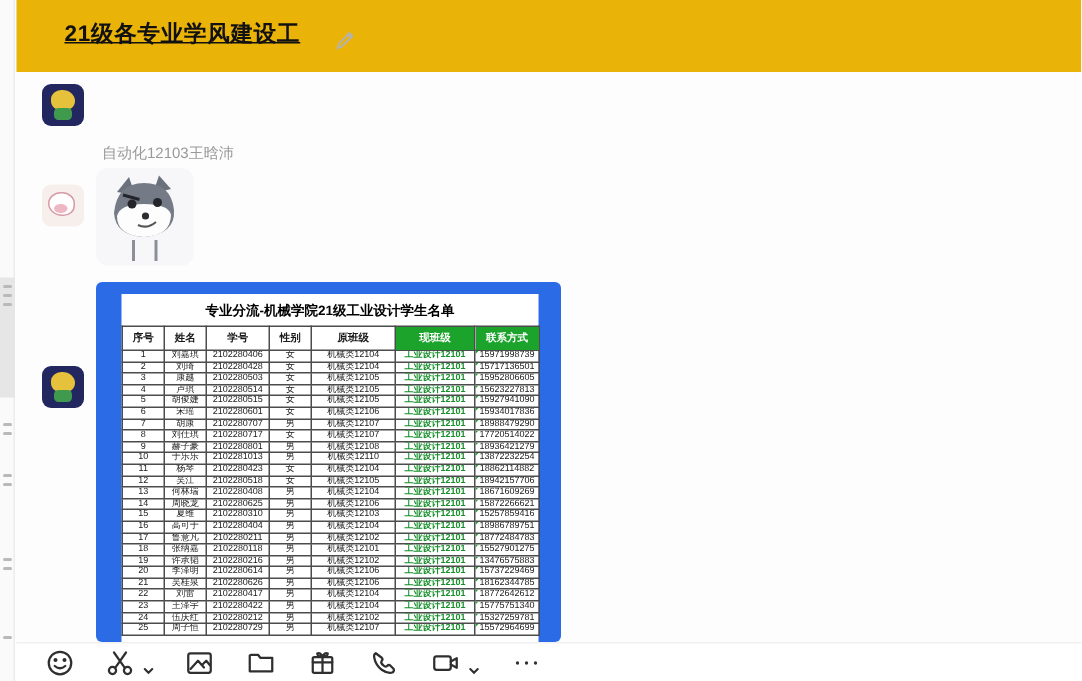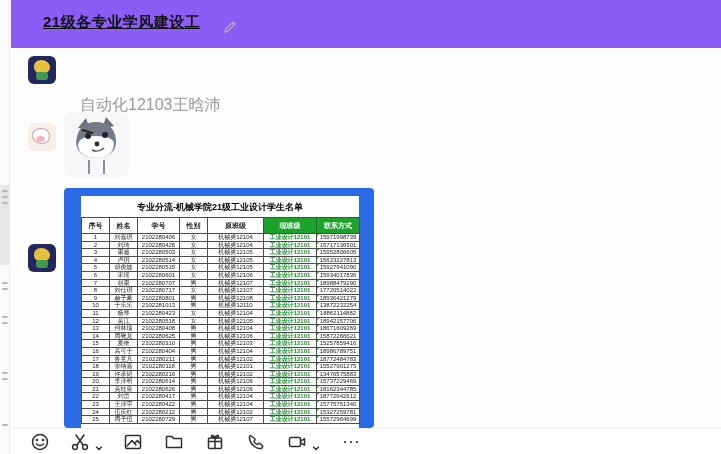--- a/index.html
+++ b/index.html
@@ -7,35 +7,35 @@
     font-family:"Liberation Sans","DejaVu Sans",sans-serif; }
   .app { position:relative; width:721px; height:454px; background:#fdfdfd; overflow:hidden; }
 
   
   .edge-strip { position:absolute; left:0; top:0; width:10px; height:454px;
     background:#fafafa; border-right:1px solid #ececec; z-index:5; }
   .edge-sel { position:absolute; left:0; top:185px; width:10px; height:80px; background:#e6e6e6; }
   .edge-dash { position:absolute; left:2px; width:6px; height:2px; background:#b9b9b9; border-radius:1px; }
 
   
-  .titlebar { position:absolute; left:11px; top:0; right:0; height:48px; background:#8b5cf6; }
+  .titlebar { position:absolute; left:11px; top:0; right:0; height:48px; background:#eab308; }
   .group-title { position:absolute; left:32px; top:13px; font-size:15px; font-weight:700;
     color:#111; text-decoration:underline; letter-spacing:0.5px; cursor:pointer; }
   .edit-ic { position:absolute; left:212px; top:20px; width:14px; height:14px; cursor:pointer; }
 
   
   .avatar { position:absolute; left:28px; width:28px; height:28px; border-radius:6px; overflow:hidden; cursor:pointer; }
   .bubble { position:absolute; left:66px; top:55px; width:546px; height:30px; background:#1f6aff;
     border-radius:9px; color:#fff; font-size:14.5px; line-height:30px; padding:0 34px 0 14px;
     letter-spacing:0.5px; white-space:nowrap; overflow:visible; }
   .bubble .dark-emoji { position:absolute; right:4px; top:3px; width:24px; height:24px; border-radius:50%;
     background:radial-gradient(circle at 35% 30%, #55555b, #141416 70%); }
   .bubble .dark-emoji::after { content:""; position:absolute; left:6px; top:13px; width:10px; height:4px;
     border-radius:50%; background:#3a3a40; box-shadow:0 -6px 0 -1px #3a3a40; }
-  .sender-name { position:absolute; left:80px; top:95px; font-size:16px; color:#999; }
+  .sender-name { position:absolute; left:68px; top:95px; font-size:10px; color:#999; }
   .sticker { position:absolute; left:64px; top:112px; width:65px; height:65px; border-radius:8px;
     background:#f7f7f9; cursor:pointer; }
 
   
   .av-navy { background:#23275f; position:relative; }
   .av-navy .blob { position:absolute; left:6px; top:4px; width:16px; height:14px; background:#e6c23c; border-radius:45% 55% 50% 50%; }
   .av-navy .body { position:absolute; left:8px; top:16px; width:12px; height:8px; background:#3f9a4e; border-radius:3px; }
   .av-pink { background:#f6efec; position:relative; }
   .av-pink .blob { position:absolute; left:4px; top:5px; width:18px; height:16px; background:#fff; border:1px solid #d89aa6; border-radius:50% 50% 45% 55%; }
   .av-pink .cheek { position:absolute; left:8px; top:13px; width:9px; height:6px; background:#efb7c2; border-radius:50%; }

